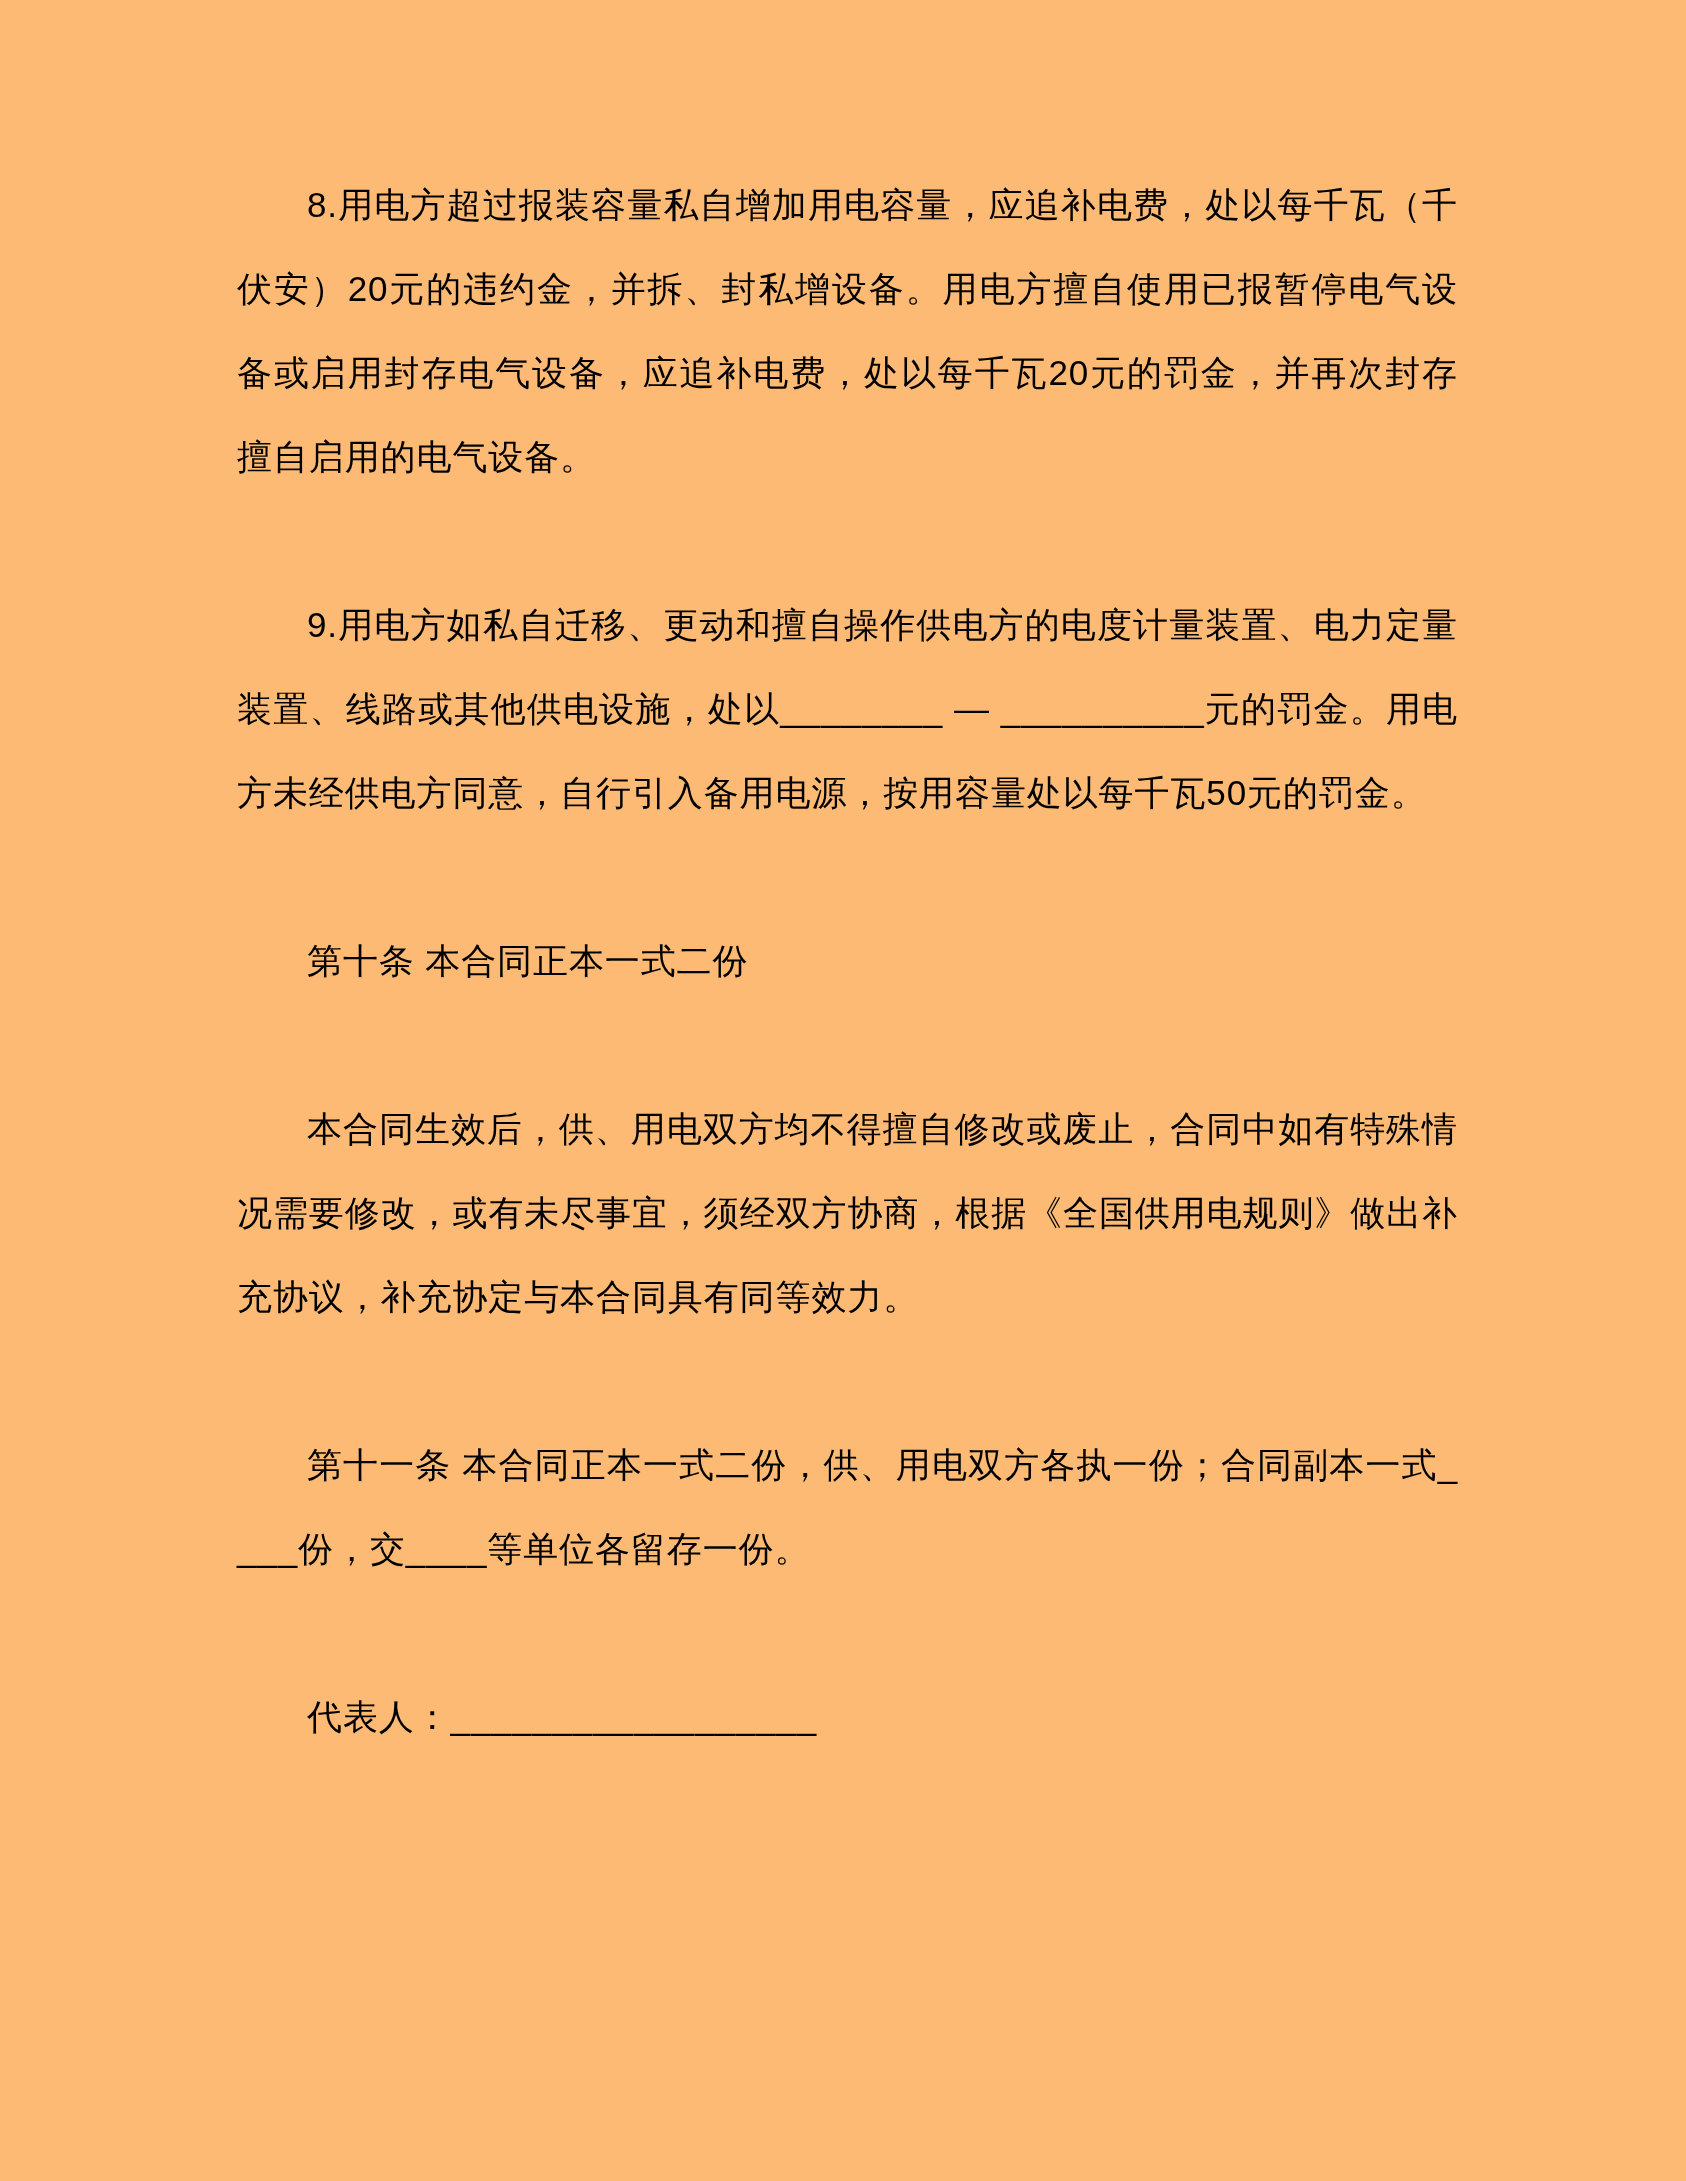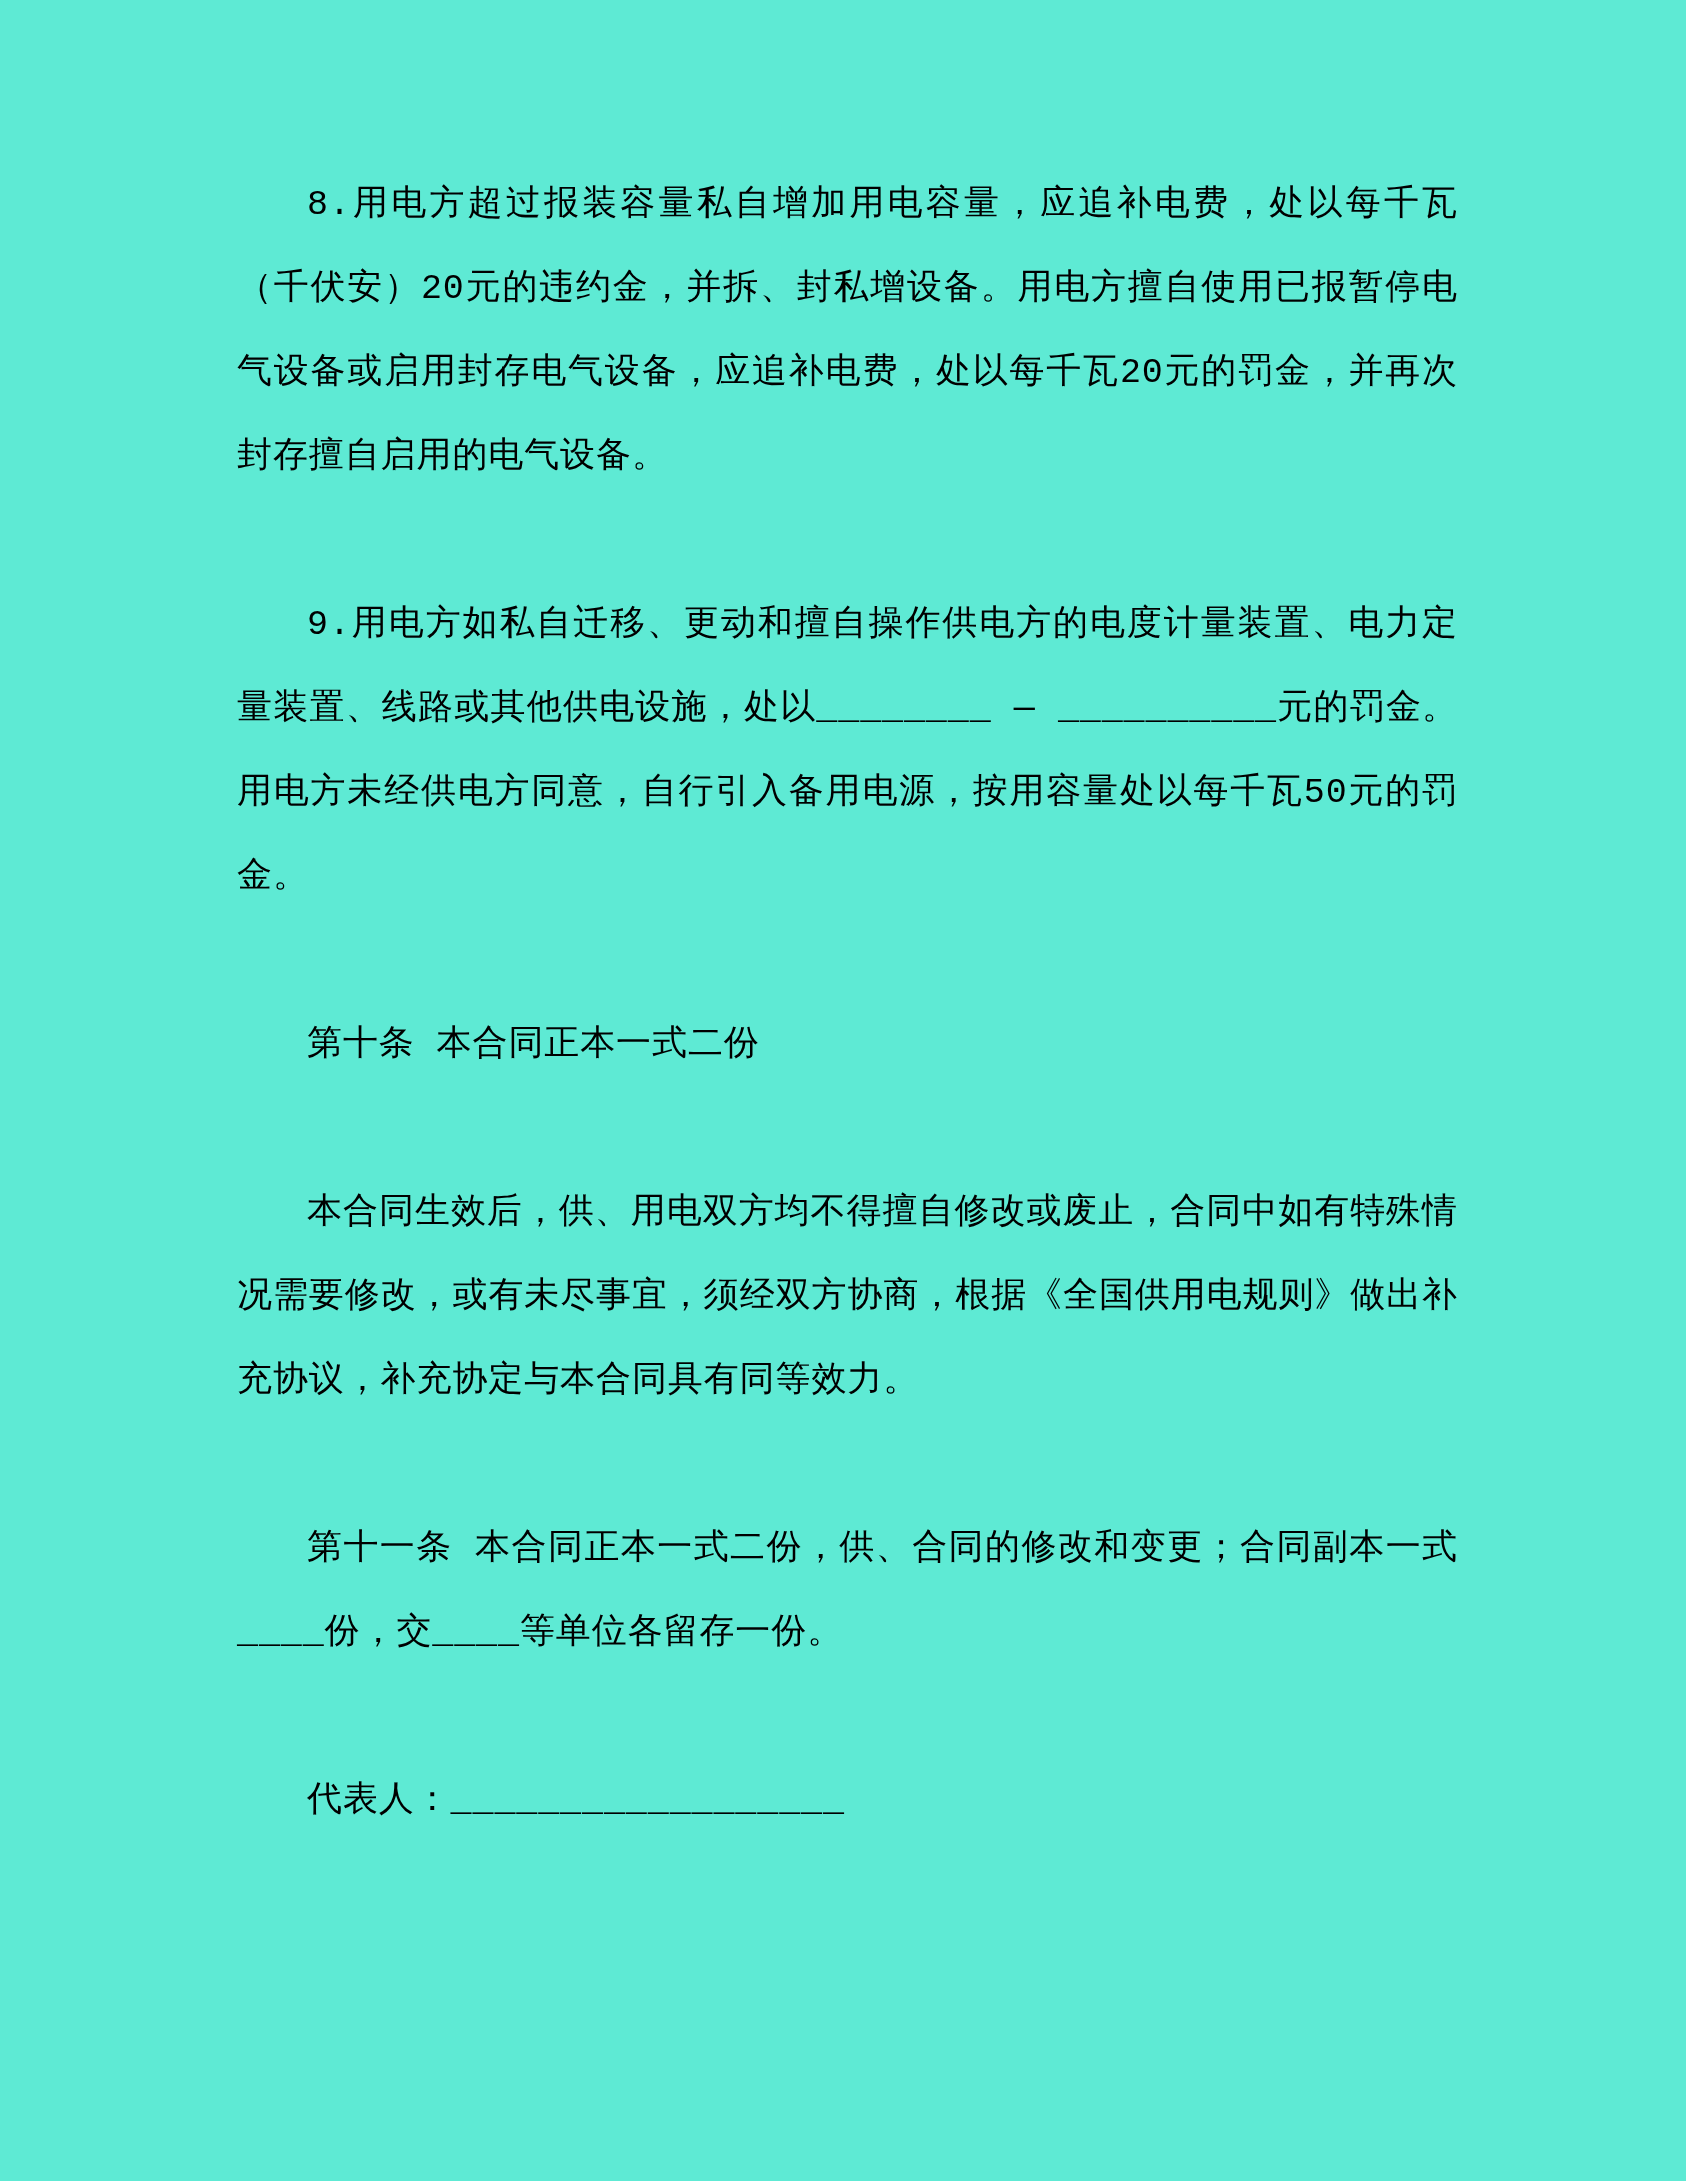--- a/index.html
+++ b/index.html
@@ -5,24 +5,24 @@
   html, body {
     margin: 0;
     padding: 0;
     background: #ffffff;
   }
   .page {
     position: relative;
     width: 1686px;
     height: 2182px;
     margin: 0 auto;
-    background: #5eead4;
+    background: #fdba74;
     box-sizing: border-box;
     padding: 163px 228px 0 237px;
-    font-family: Liberation Mono, monospace;
+    font-family: Liberation Sans, sans-serif;
     font-size: 35px;
     line-height: 84px;
     color: #000000;
     overflow: hidden;
   }
   .para {
     margin: 0 0 84px 0;
     text-align: justify;
     text-indent: 70px;
     letter-spacing: 0.9px;
@@ -37,18 +37,18 @@
 
 <div class="page">
   <p class="para">8.用电方超过报装容量私自增加用电容量，应追补电费，处以每千瓦（千伏安）20元的违约金，并拆、封私增设备。用电方擅自使用已报暂停电气设备或启用封存电气设备，应追补电费，处以每千瓦20元的罚金，并再次封存擅自启用的电气设备。</p>
 
   <p class="para">9.用电方如私自迁移、更动和擅自操作供电方的电度计量装置、电力定量装置、线路或其他供电设施，处以________ — __________元的罚金。用电方未经供电方同意，自行引入备用电源，按用容量处以每千瓦50元的罚金。</p>
 
   <p class="para no-justify">第十条  本合同正本一式二份</p>
 
   <p class="para">本合同生效后，供、用电双方均不得擅自修改或废止，合同中如有特殊情况需要修改，或有未尽事宜，须经双方协商，根据《全国供用电规则》做出补充协议，补充协定与本合同具有同等效力。</p>
 
-  <p class="para">第十一条  本合同正本一式二份，供、合同的修改和变更；合同副本一式____份，交____等单位各留存一份。</p>
+  <p class="para">第十一条  本合同正本一式二份，供、用电双方各执一份；合同副本一式____份，交____等单位各留存一份。</p>
 
 
   <p class="para no-justify">代表人：__________________</p>
 </div>
 
 
 </body></html>

